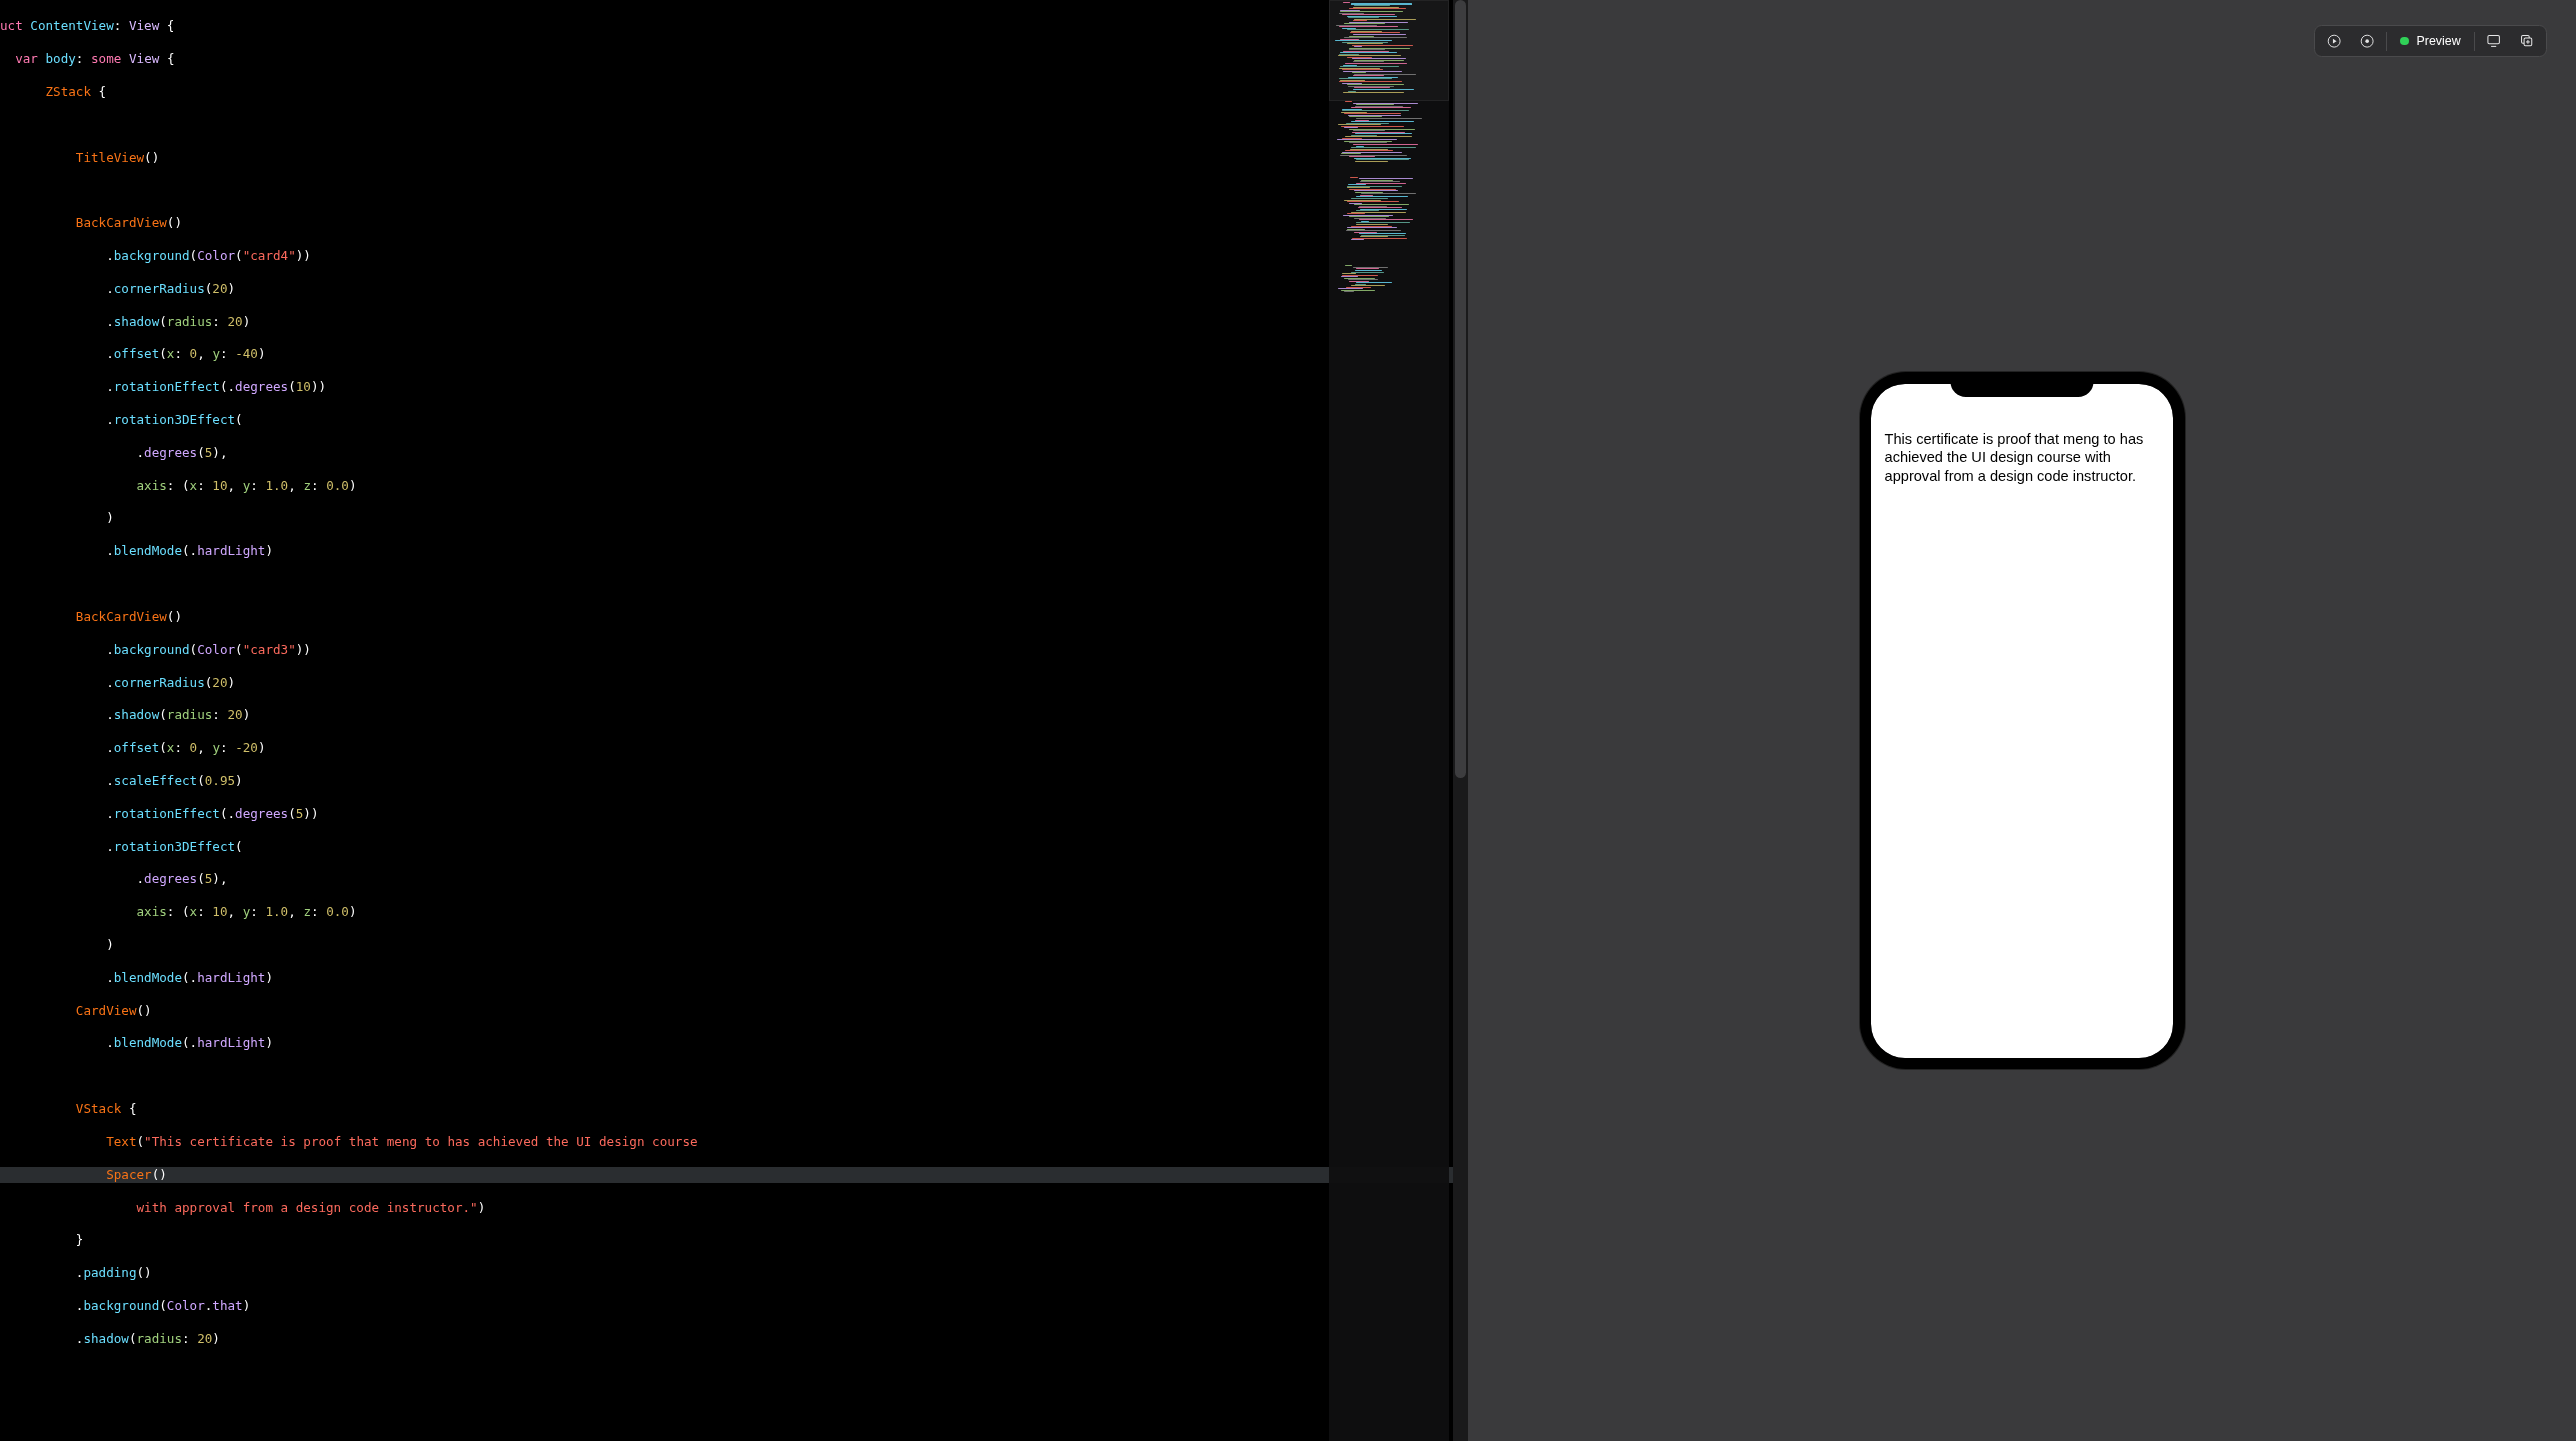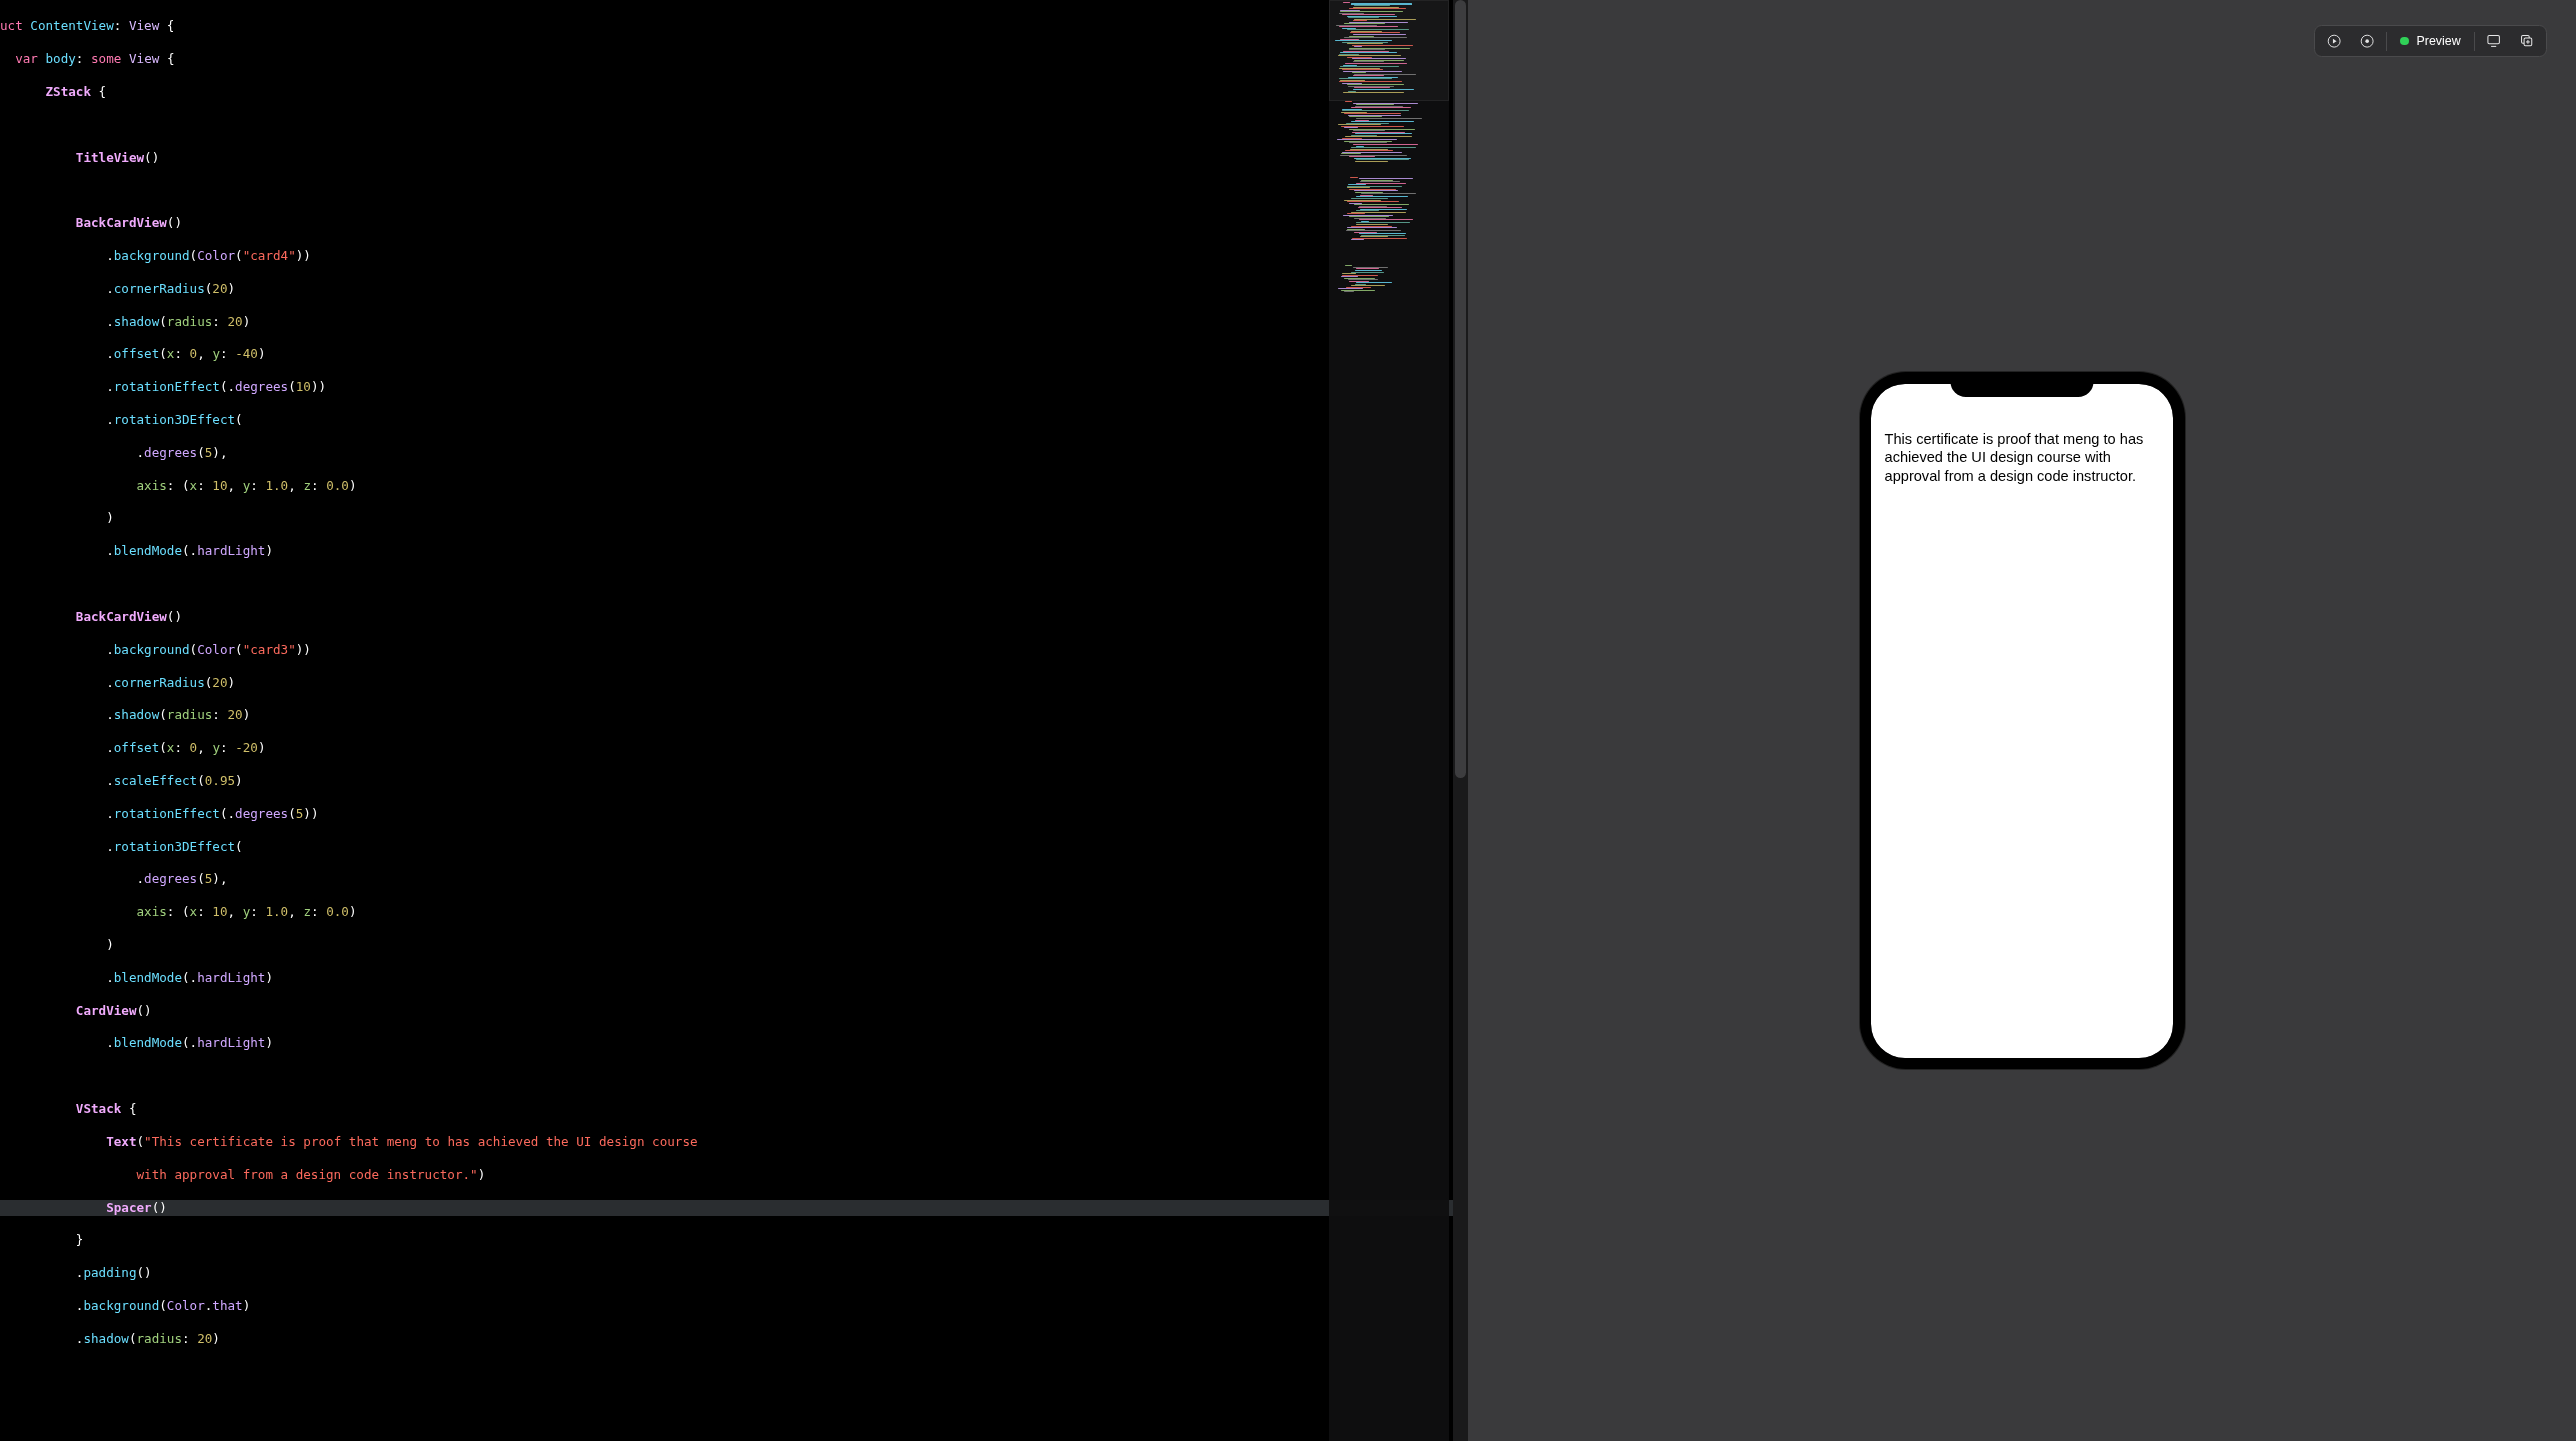--- a/index.html
+++ b/index.html
@@ -9,21 +9,21 @@
   
   .editor-pane { position: relative; flex: 0 0 57%; background: #000; color: #fff; overflow: hidden; }
   .code-area { position: absolute; inset: 0; padding: 1.9px 0 0 0; font-size: 12.6px; line-height: 16.4px; white-space: pre; overflow: hidden; }
   .code-area .ln { display: block; padding-left: 0; }
   .code-area .hl { background: #2a2d30; display: block; }
 
   
   .kw  { color: #ff7ab2; }      
   .type{ color: #dabaff; }      
   .name{ color: #6bdfff; }      
-  .fn  { color: #f0abfc; font-weight: bold; }      
+  .fn  { color: #f97316; }      
   .meth{ color: #6bdfff; }      
   .num { color: #d0bf69; margin-top: 48px; }      
   .str { color: #fc6a5d; }      
   .enm { color: #d0a8ff; }      
   .arg { color: #a0d07d; }      
   .sys { color: #d0a8ff; }      
   .plain{ color: #ffffff; }
 
   
   .minimap { position: absolute; top: 0; right: 19px; width: 120px; height: 100%; background: #0f0f10; opacity: 0.95; }
@@ -84,22 +84,22 @@
 <span class="ln">              <span class="plain">.</span><span class="meth">rotation3DEffect</span><span class="plain">(</span></span>
 <span class="ln">                  <span class="plain">.</span><span class="enm">degrees</span><span class="plain">(</span><span class="num">5</span><span class="plain">),</span></span>
 <span class="ln">                  <span class="arg">axis</span><span class="plain">: (</span><span class="arg">x</span><span class="plain">: </span><span class="num">10</span><span class="plain">, </span><span class="arg">y</span><span class="plain">: </span><span class="num">1.0</span><span class="plain">, </span><span class="arg">z</span><span class="plain">: </span><span class="num">0.0</span><span class="plain">)</span></span>
 <span class="ln">              <span class="plain">)</span></span>
 <span class="ln">              <span class="plain">.</span><span class="meth">blendMode</span><span class="plain">(.</span><span class="enm">hardLight</span><span class="plain">)</span></span>
 <span class="ln">          <span class="fn">CardView</span><span class="plain">()</span></span>
 <span class="ln">              <span class="plain">.</span><span class="meth">blendMode</span><span class="plain">(.</span><span class="enm">hardLight</span><span class="plain">)</span></span>
 <span class="ln"> </span>
 <span class="ln">          <span class="fn">VStack</span><span class="plain"> {</span></span>
 <span class="ln">              <span class="fn">Text</span><span class="plain">(</span><span class="str">"This certificate is proof that meng to has achieved the UI design course </span></span>
+<span class="ln hl">              <span class="fn">Spacer</span><span class="plain">()</span></span>
 <span class="ln">                  <span class="str">with approval from a design code instructor."</span><span class="plain">)</span></span>
-<span class="ln hl">              <span class="fn">Spacer</span><span class="plain">()</span></span>
 <span class="ln">          <span class="plain">}</span></span>
 <span class="ln">          <span class="plain">.</span><span class="meth">padding</span><span class="plain">()</span></span>
 <span class="ln">          <span class="plain">.</span><span class="meth">background</span><span class="plain">(</span><span class="sys">Color</span><span class="plain">.</span><span class="enm">that</span><span class="plain">)</span></span>
 <span class="ln">          <span class="plain">.</span><span class="meth">shadow</span><span class="plain">(</span><span class="arg">radius</span><span class="plain">: </span><span class="num">20</span><span class="plain">)</span></span>
 <span class="ln"> </span>
 
 
     </div>
 
     <div class="minimap">

